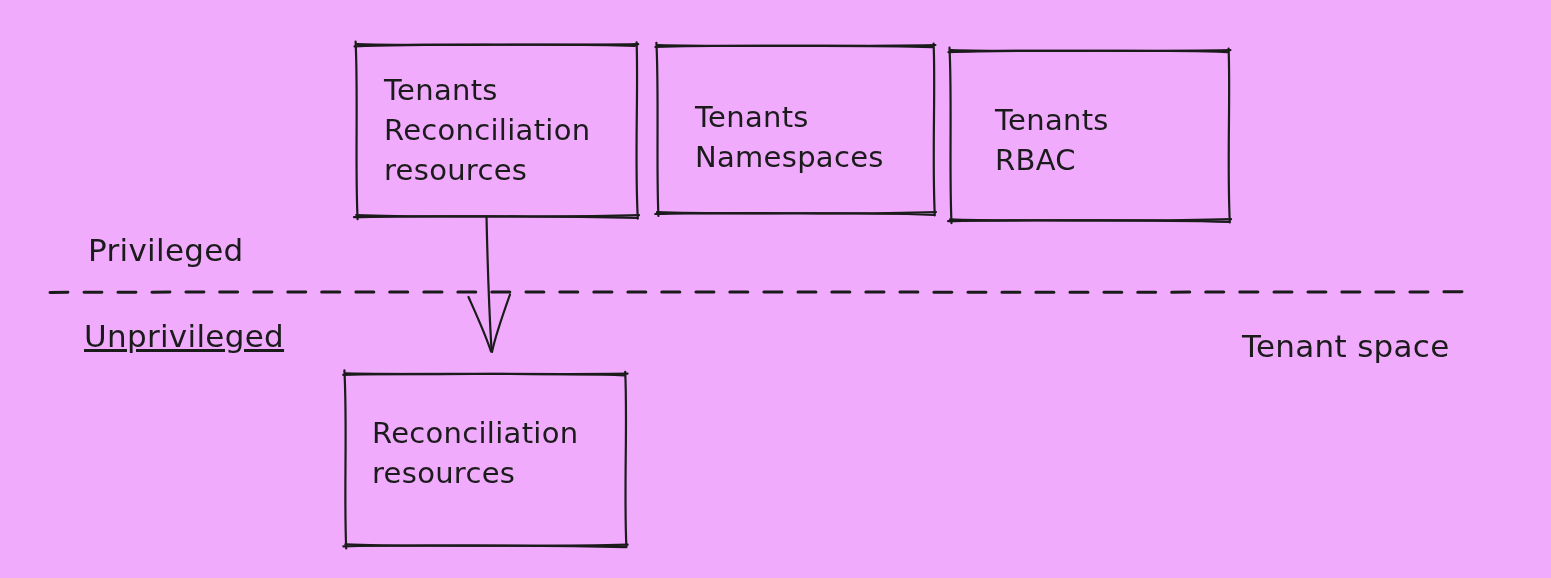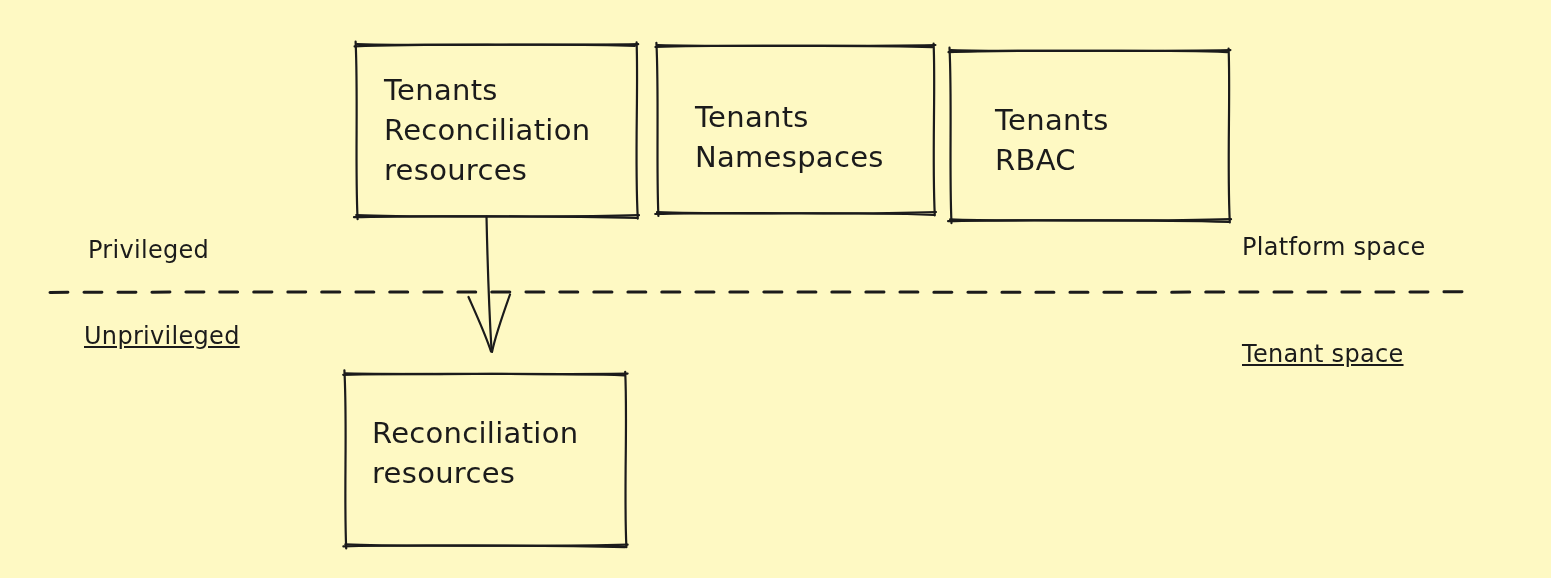--- a/index.html
+++ b/index.html
@@ -4,21 +4,21 @@
 <style>
   html, body {
     margin: 0;
     padding: 0;
     background: #ffffff;
   }
   .canvas {
     position: relative;
     width: 1551px;
     height: 578px;
-    background: #fef9c3;
+    background: #f0abfc;
     overflow: hidden;
     font-family: cursive, "DejaVu Sans", sans-serif;
     color: #1b1b1b;
   }
   .overlay {
     position: absolute;
     left: 0;
     top: 0;
     pointer-events: none;
   }
@@ -38,37 +38,37 @@
   }
   .node-label {
     position: absolute;
     white-space: pre-line;
     font-size: 29px;
     line-height: 40px;
     letter-spacing: 0.3px;
   }
   .zone-label {
     position: absolute;
-    font-size: 24px;
+    font-size: 31px;
     line-height: 40px;
     letter-spacing: 0.3px;
     white-space: nowrap;
   }
   .node1 { left: 356px; top: 44px;  width: 281px; height: 173px; }
   .node1 .node-label { left: 28px; top: 26px; }
   .node2 { left: 657px; top: 45px;  width: 276px; height: 168px; }
   .node2 .node-label { left: 38px; top: 52px; }
   .node3 { left: 950px; top: 50px;  width: 278px; height: 170px; }
   .node3 .node-label { left: 45px; top: 50px; }
   .node4 { left: 345px; top: 373px; width: 280px; height: 172px; }
   .node4 .node-label { left: 27px; top: 40px; }
   .label-privileged   { left: 88px;   top: 230px; }
   .label-unprivileged { left: 84px;   top: 316px; text-decoration: underline; }
   .label-platform     { left: 1242px; top: 227px; }
-  .label-tenant       { left: 1242px; top: 334px; text-decoration: underline; }
+  .label-tenant       { left: 1242px; top: 326px; }
 </style>
 </head>
 <body>
 
 <div class="canvas">
 
   <svg class="overlay" width="1551" height="578" viewBox="0 0 1551 578">
     <g stroke="#1b1b1b">
       <path d="M50,292.4 C430,291.2 950,292.8 1470,291.8" stroke-width="3" stroke-dasharray="18 16"></path>
       <path d="M486.5,216.5 C487.5,262 489,308 491.5,349.5" stroke-width="2.2"></path>
@@ -133,16 +133,15 @@
         <path d="M286.2,180.2 C172,176.6 70,180.4 6.4,177.4"></path>
         <path d="M7.2,181.4 C4.8,126 8.4,60 5.4,3.4"></path>
       </g>
     </svg>
     <div class="node-label">Reconciliation
 resources</div>
   </div>
 
   <div class="zone-label label-privileged">Privileged</div>
   <div class="zone-label label-unprivileged">Unprivileged</div>
-  <div class="zone-label label-platform">Platform space</div>
   <div class="zone-label label-tenant">Tenant space</div>
 
 </div>
 
 </body></html>

